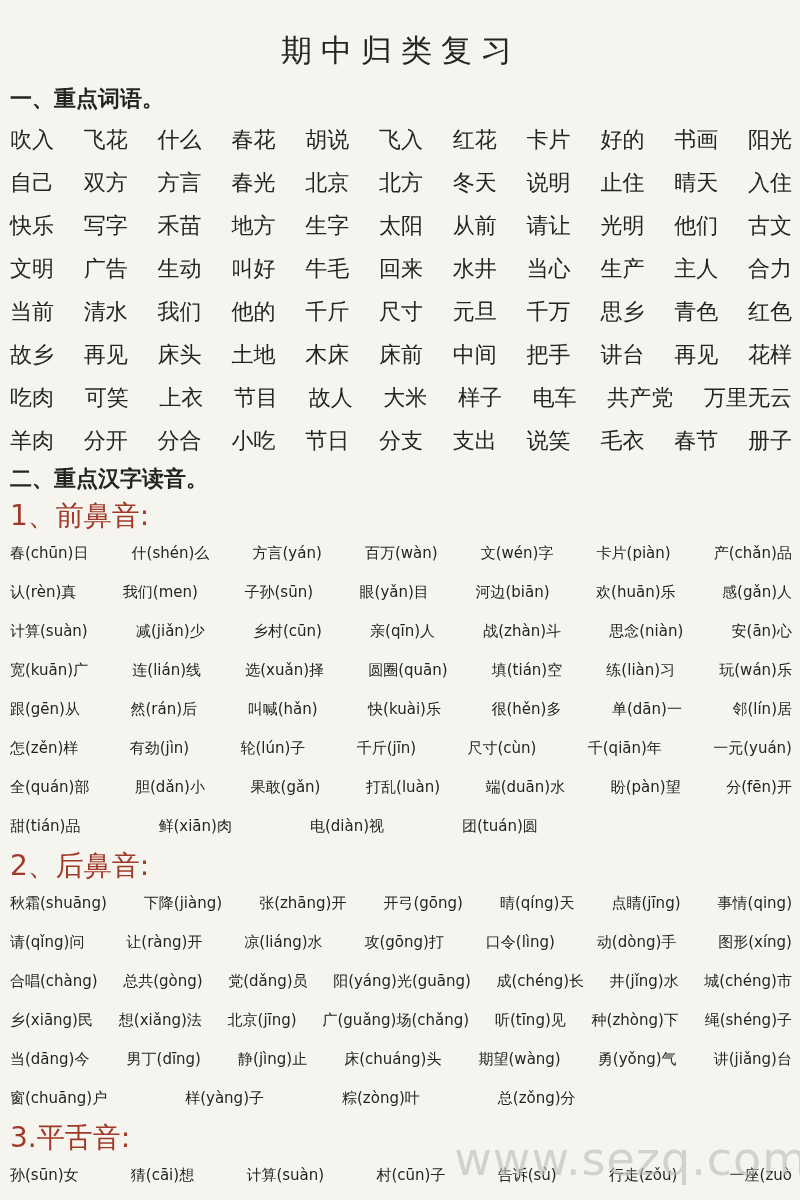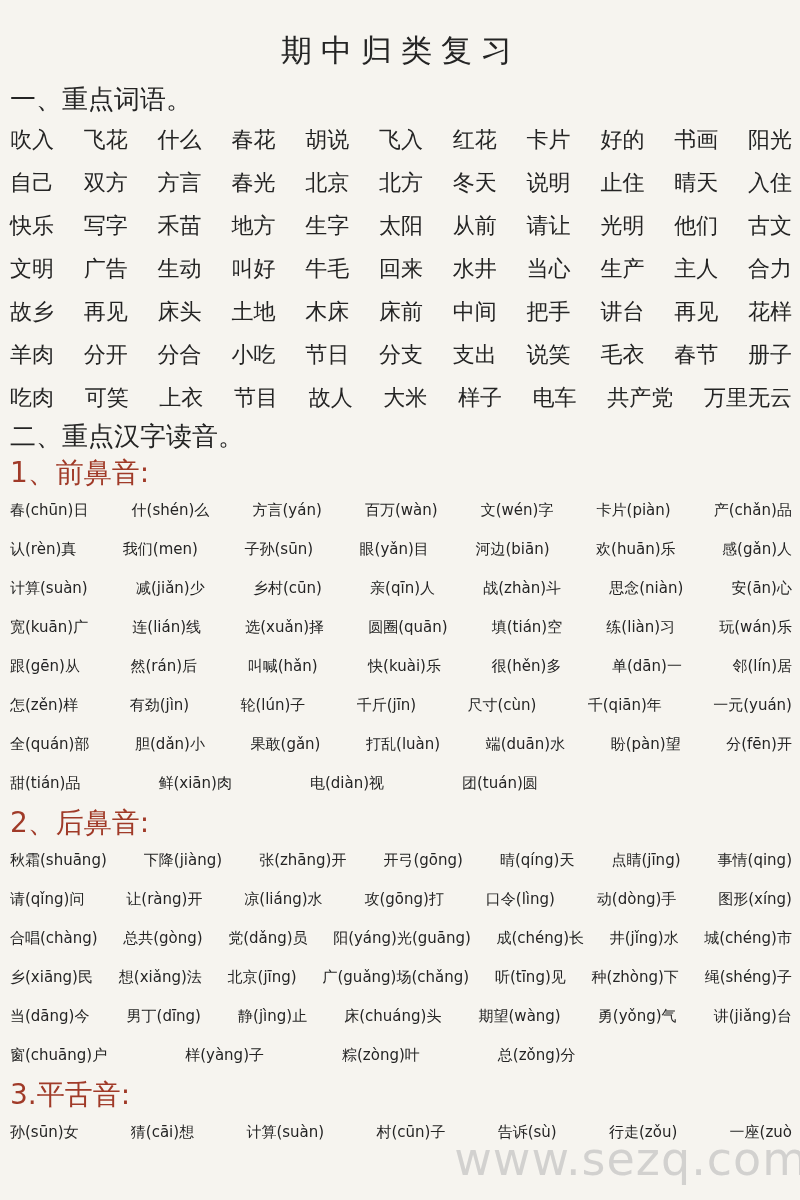--- a/index.html
+++ b/index.html
@@ -16,24 +16,24 @@
     padding: 30px 8px 0 10px;
   }
   .title {
     margin: 0 0 10px 0;
     text-align: center;
     font-size: 31px;
     font-weight: 500;
     letter-spacing: 9px;
   }
   .heading {
-    font-size: 26px;
+    font-size: 22px;
     line-height: 34px;
     margin: 0 0 2px 0;
-    font-weight: 400;
+    font-weight: 700;
   }
   .word-row {
     display: flex;
     justify-content: space-between;
     align-items: center;
     height: 43px;
     font-size: 22px;
     white-space: nowrap;
   }
   .sub-heading {
@@ -123,57 +123,70 @@
         <span>叫好</span>
         <span>牛毛</span>
         <span>回来</span>
         <span>水井</span>
         <span>当心</span>
         <span>生产</span>
         <span>主人</span>
         <span>合力</span>
       </div>
       <div class="word-row">
+        <span>当前</span>
+        <span>清水</span>
+        <span>我们</span>
+        <span>他的</span>
+        <span>千斤</span>
+        <span>尺寸</span>
+        <span>元旦</span>
+        <span>千万</span>
+        <span>思乡</span>
+        <span>青色</span>
+        <span>红色</span>
+      </div>
+      <div class="word-row">
         <span>故乡</span>
         <span>再见</span>
         <span>床头</span>
         <span>土地</span>
         <span>木床</span>
         <span>床前</span>
         <span>中间</span>
         <span>把手</span>
         <span>讲台</span>
         <span>再见</span>
         <span>花样</span>
       </div>
       <div class="word-row">
+        <span>吃肉</span>
+        <span>可笑</span>
+        <span>上衣</span>
+        <span>节目</span>
+        <span>故人</span>
+        <span>大米</span>
+        <span>样子</span>
+        <span>电车</span>
+        <span>共产党</span>
+        <span>万里无云</span>
+      </div>
+      <div class="word-row">
         <span>羊肉</span>
         <span>分开</span>
         <span>分合</span>
         <span>小吃</span>
         <span>节日</span>
         <span>分支</span>
         <span>支出</span>
         <span>说笑</span>
         <span>毛衣</span>
         <span>春节</span>
         <span>册子</span>
       </div>
-      <div class="word-row">
-        <span>吃肉</span>
-        <span>可笑</span>
-        <span>上衣</span>
-        <span>节目</span>
-        <span>故人</span>
-        <span>大米</span>
-        <span>样子</span>
-        <span>电车</span>
-        <span>共产党</span>
-        <span>万里无云</span>
-      </div>
     </div>
 
   <div class="heading">二、重点汉字读音。</div>
 
   <div>
     <div class="sub-heading">1、前鼻音:</div>
     <div>
         <div class="pinyin-row">
           <span>春(chūn)日</span>
           <span>什(shén)么</span>

